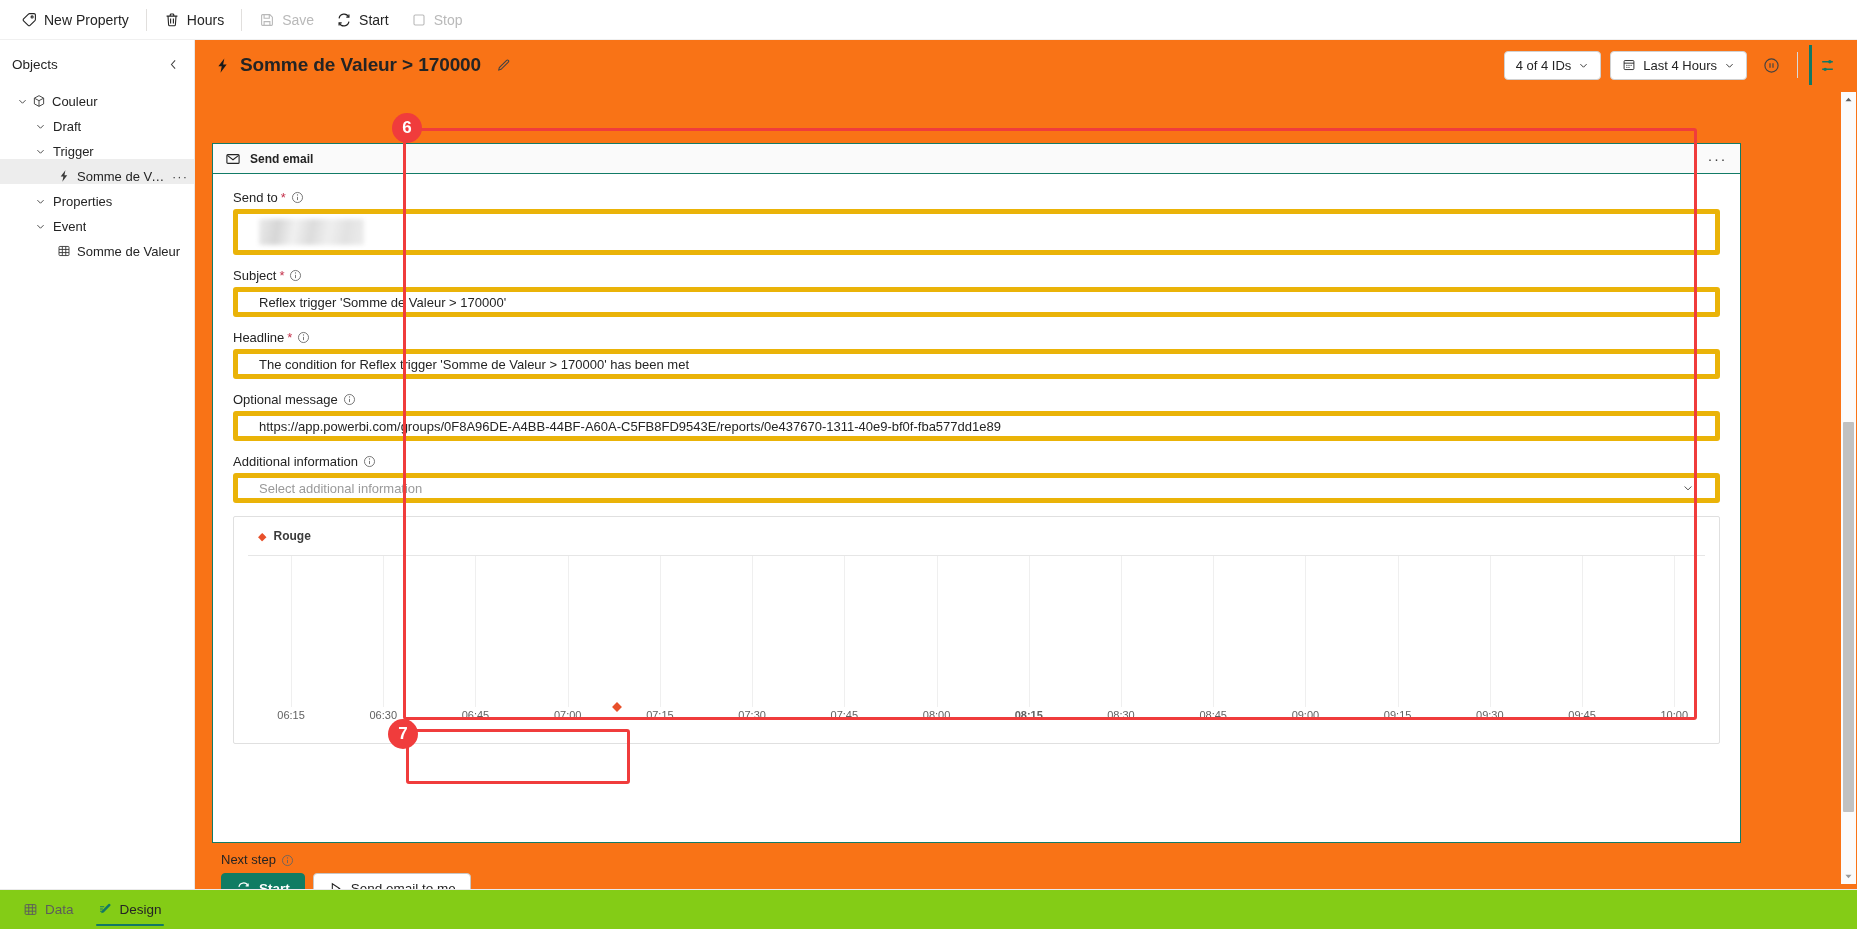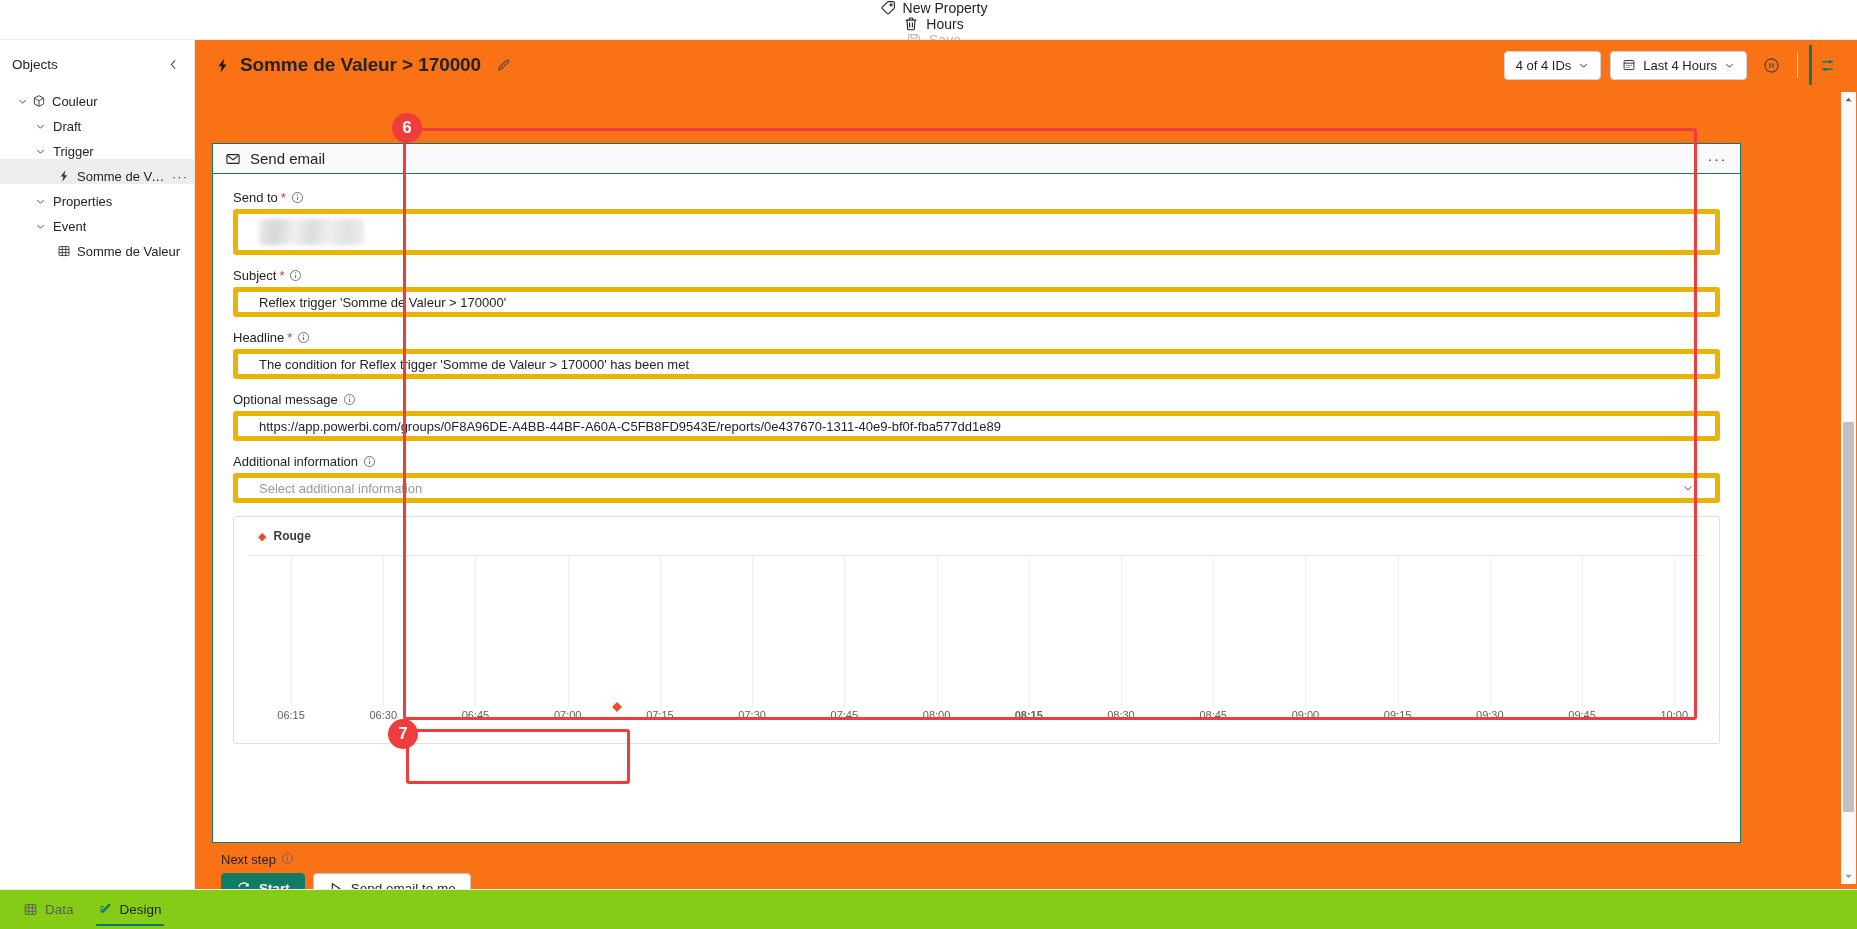--- a/index.html
+++ b/index.html
@@ -13,21 +13,20 @@
   body { position: relative; }
 
   
   #toolbar {
     position: absolute; left: 0; top: 0;
     width: 1857px; height: 40px;
     background: #ffffff;
     display: flex; align-items: center;
     padding-left: 10px;
     border-bottom: 1px solid #f0f0f0;
-    flex-direction: column;
   }
   .tb-btn {
     display: flex; align-items: center; gap: 7px;
     height: 30px; padding: 0 11px;
     font-size: 14px; color: #242424;
     border-radius: 4px; cursor: pointer;
     white-space: nowrap;
   }
   .tb-btn.disabled { color: #b9b9b9; cursor: default; }
   .tb-sep { width: 1px; height: 22px; background: #e1dfdd; margin: 0 6px; }
@@ -130,21 +129,21 @@
     border: 1px solid #127b67;
     background: #ffffff;
   }
   #card-head {
     height: 30px; background: #fafafa;
     border-bottom: 1px solid #127b67;
     display: flex; align-items: center;
     padding: 0 10px 0 12px;
   }
   #card-head-ico { width: 16px; height: 16px; margin-right: 9px; color: #242424; }
-  #card-head-title { font-size: 15px; font-weight: 400; color: #242424; }
+  #card-head-title { font-size: 12px; font-weight: 700; color: #242424; }
   #card-more {
     margin-left: auto; cursor: pointer; color: #424242;
     font-size: 15px; letter-spacing: 1.5px; padding: 0 3px;
   }
   #card-body { padding: 16px 20px 0 20px; position: relative; }
 
   .fld { margin-bottom: 13px; }
   .flabel {
     display: flex; align-items: center; gap: 3px;
     font-size: 13px; color: #242424; margin-bottom: 4px;
@@ -198,21 +197,21 @@
   }
   #xaxis { position: absolute; left: 14px; right: 14px; top: 192px; height: 20px; }
   .xtick {
     position: absolute; top: 0; font-size: 11px; color: #616161;
     transform: translateX(-50%); white-space: nowrap;
   }
 
   
   #nextstep { position: absolute; left: 17px; top: 812px; }
   #ns-label {
-    display: flex; align-items: flex-start; gap: 3px;
+    display: flex; align-items: flex-end; gap: 3px;
     font-size: 13px; color: #242424; margin-bottom: 6px;
     padding-left: 9px;
   }
   #ns-btns { display: flex; gap: 8px; padding-left: 9px; }
   .btn {
     display: flex; align-items: center; gap: 8px;
     height: 30px; padding: 0 14px; border-radius: 4px;
     font-size: 13.5px; font-weight: 600; cursor: pointer;
     white-space: nowrap;
   }

